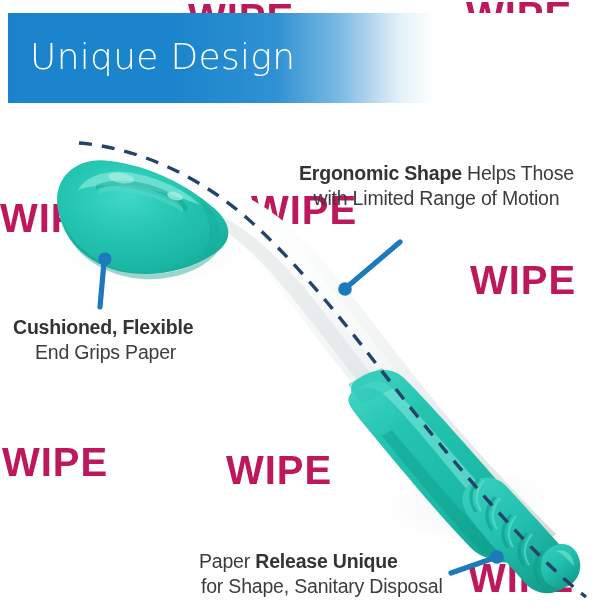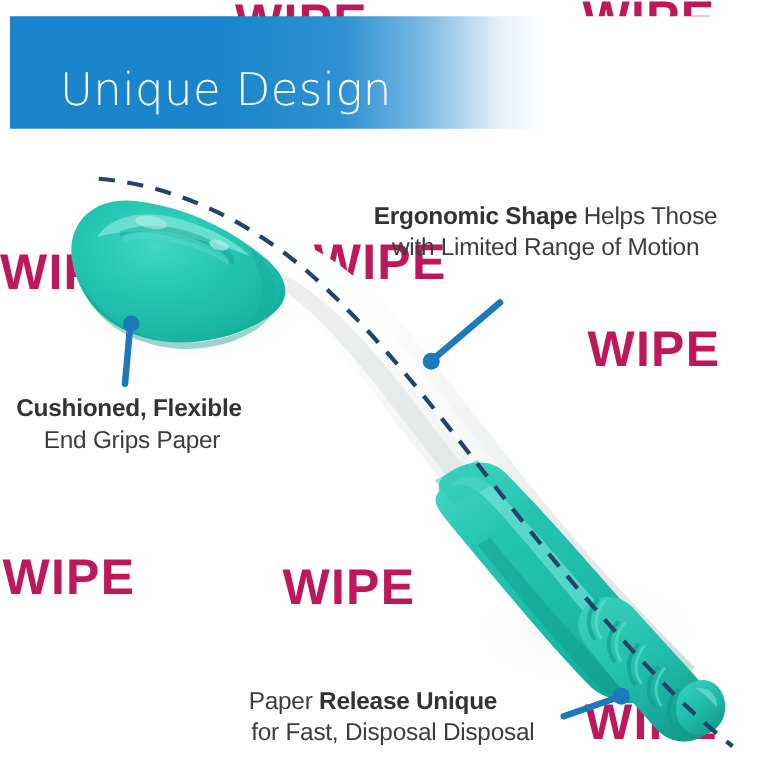--- a/index.html
+++ b/index.html
@@ -56,31 +56,30 @@
         #2f91d2 45%,
         #7cbbe4 56%,
         #bddaf0 62%,
         #e4f1f9 66%,
         #ffffff 72%,
         #ffffff 100%);
     z-index: 3;
   }
   .banner-title {
     position: absolute;
-    left: 40px;
+    left: 22px;
     top: 50%;
     transform: translateY(-52%);
     color: #ffffff;
     font-family: "DejaVu Sans", sans-serif;
     font-weight: 300;
     font-size: 36px;
     letter-spacing: 0.3px;
     line-height: 1;
     white-space: nowrap;
-    margin-top: 16px;
   }
 
   
   .product-svg {
     position: absolute;
     left: 0;
     top: 0;
     width: 610px;
     height: 610px;
     z-index: 2;
@@ -374,16 +373,16 @@
     <span class="ln ln1">
       <b>Cushioned, Flexible</b>
     </span>
     <span class="ln ln2">End Grips Paper</span>
   </div>
 
   <div class="callout" id="callout-release">
     <span class="ln ln1">
       <span>Paper </span><b>Release Unique</b>
     </span>
-    <span class="ln ln2">for Fast, Disposal Disposal</span>
+    <span class="ln ln2">for Shape, Sanitary Disposal</span>
   </div>
 
 </div>
 
 </body></html>

